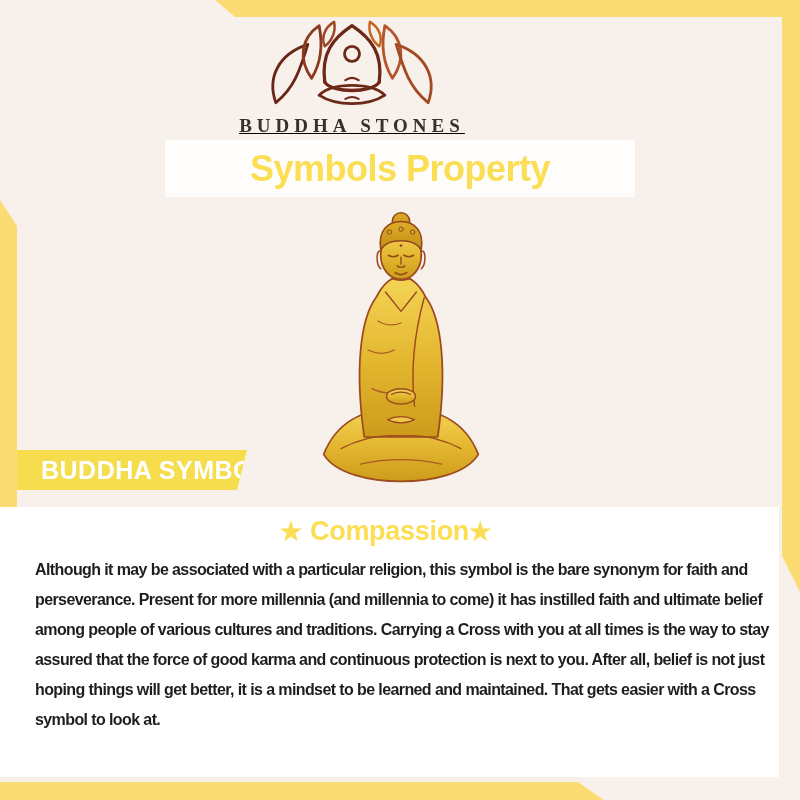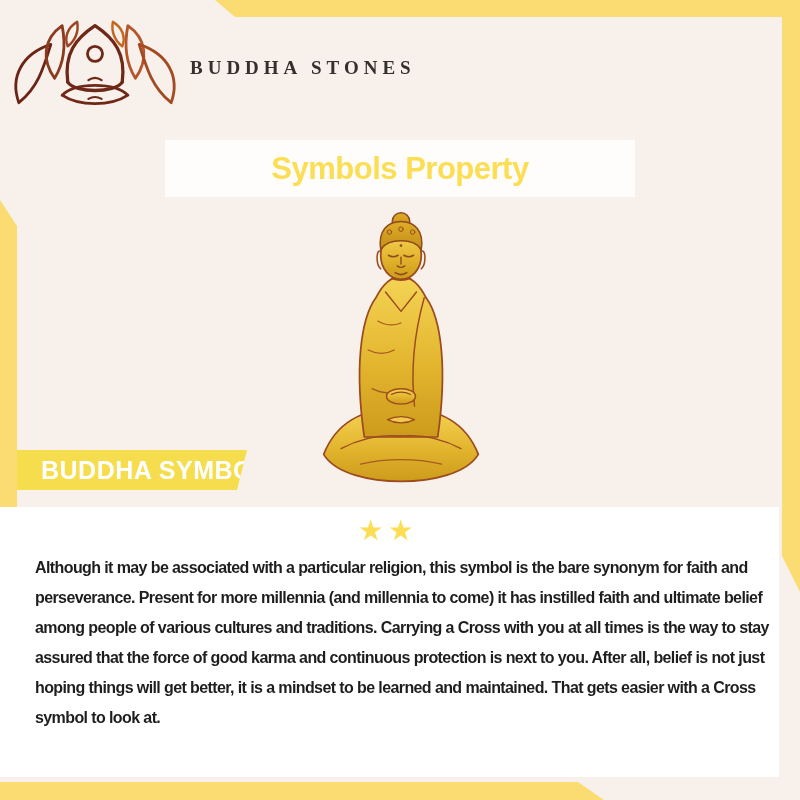--- a/index.html
+++ b/index.html
@@ -13,29 +13,29 @@
   .top-bar{left:215px;top:0;width:585px;height:17px;
     clip-path:polygon(0 0,100% 0,100% 100%,20px 100%);}
   .right-bar{right:0;top:0;width:18px;height:592px;
     clip-path:polygon(0 0,100% 0,100% 100%,0 calc(100% - 36px));}
   .left-bar{left:0;top:200px;width:17px;height:576px;
     clip-path:polygon(0 0,100% 26px,100% 100%,0 100%);}
   .bottom-bar{left:0;top:782px;width:604px;height:18px;
     clip-path:polygon(0 0,calc(100% - 26px) 0,100% 100%,0 100%);}
   
   .logo{position:absolute;left:0;top:20px;width:704px;
-    display:flex;flex-direction:row;align-items:center;}
+    display:flex;flex-direction:column;align-items:center;text-decoration:underline;}
   .brand-name{
     font-family:"Liberation Serif",serif;font-size:19px;font-weight:600;
     letter-spacing:5px;color:var(--brand-text,#34302B);margin-top:1px;white-space:nowrap;}
   
   .banner{position:absolute;left:165px;top:140px;width:470px;height:57px;
     background:var(--banner-white,#FEFDFB);
     display:flex;align-items:center;justify-content:center;}
-  .banner-title{font-size:31px;font-weight:bold;
+  .banner-title{font-size:36px;font-weight:bold;
     color:var(--headline-yellow,#FBDE53);letter-spacing:-0.5px;}
   
   .buddha-wrap{position:absolute;left:303px;top:205px;width:196px;height:290px;}
   
   .ribbon{position:absolute;left:17px;top:450px;width:230px;height:40px;
     background:var(--label-yellow,#F6DD4D);
     clip-path:polygon(0 0,100% 0,calc(100% - 10px) 100%,0 100%);
     display:flex;align-items:center;padding-left:24px;box-sizing:border-box;}
   .ribbon-text{color:#FFFFFF;font-size:25px;font-weight:600;letter-spacing:0.5px;white-space:nowrap;}
   
@@ -139,20 +139,21 @@
   </div>
 
   <div class="ribbon">
     <span class="ribbon-text">BUDDHA SYMBOL</span>
   </div>
 
   <div class="content">
     <div class="highlights">
       <span class="highlight-item">
         <span class="star">★</span>
+        <span>Compassion</span>
       </span>
       <span class="highlight-item">
         <span class="star">★</span>
       </span>
     </div>
     <p class="paragraph">Although it may be associated with a particular religion, this symbol is the bare synonym for faith and perseverance. Present for more millennia (and millennia to come) it has instilled faith and ultimate belief among people of various cultures and traditions. Carrying a Cross with you at all times is the way to stay assured that the force of good karma and continuous protection is next to you. After all, belief is not just hoping things will get better, it is a mindset to be learned and maintained. That gets easier with a Cross symbol to look at.</p>
   </div>
 
 </div>
 

